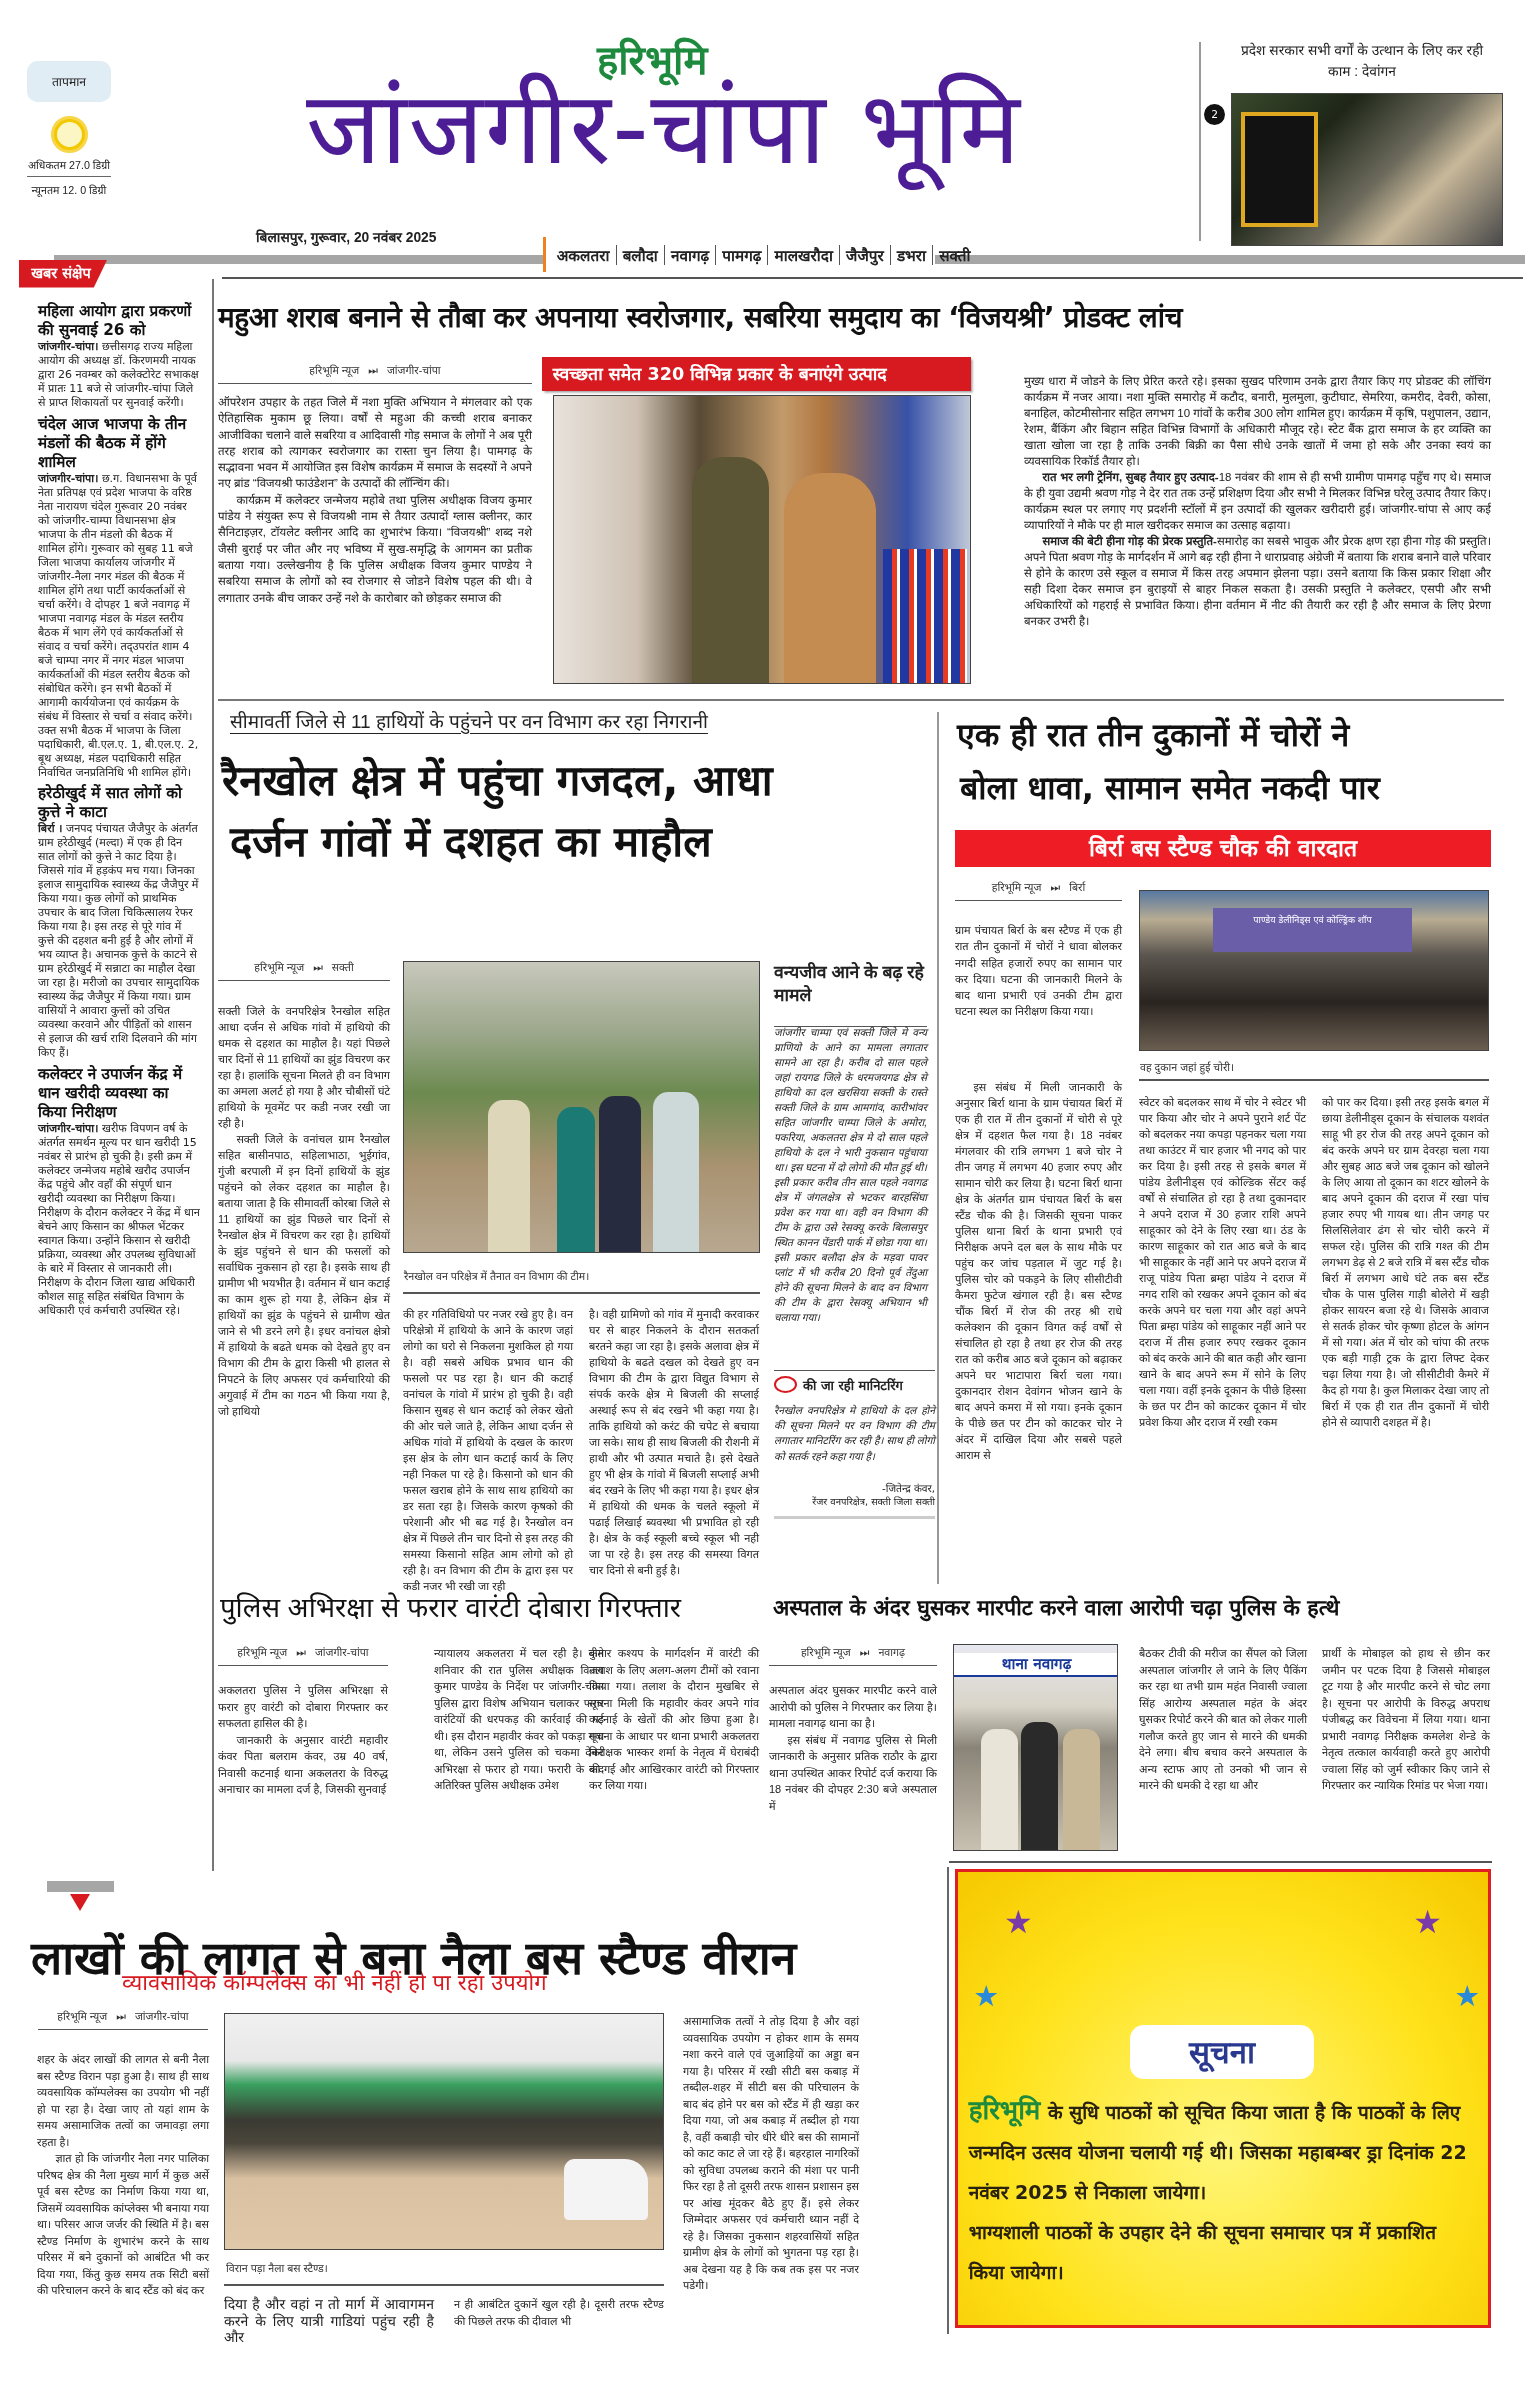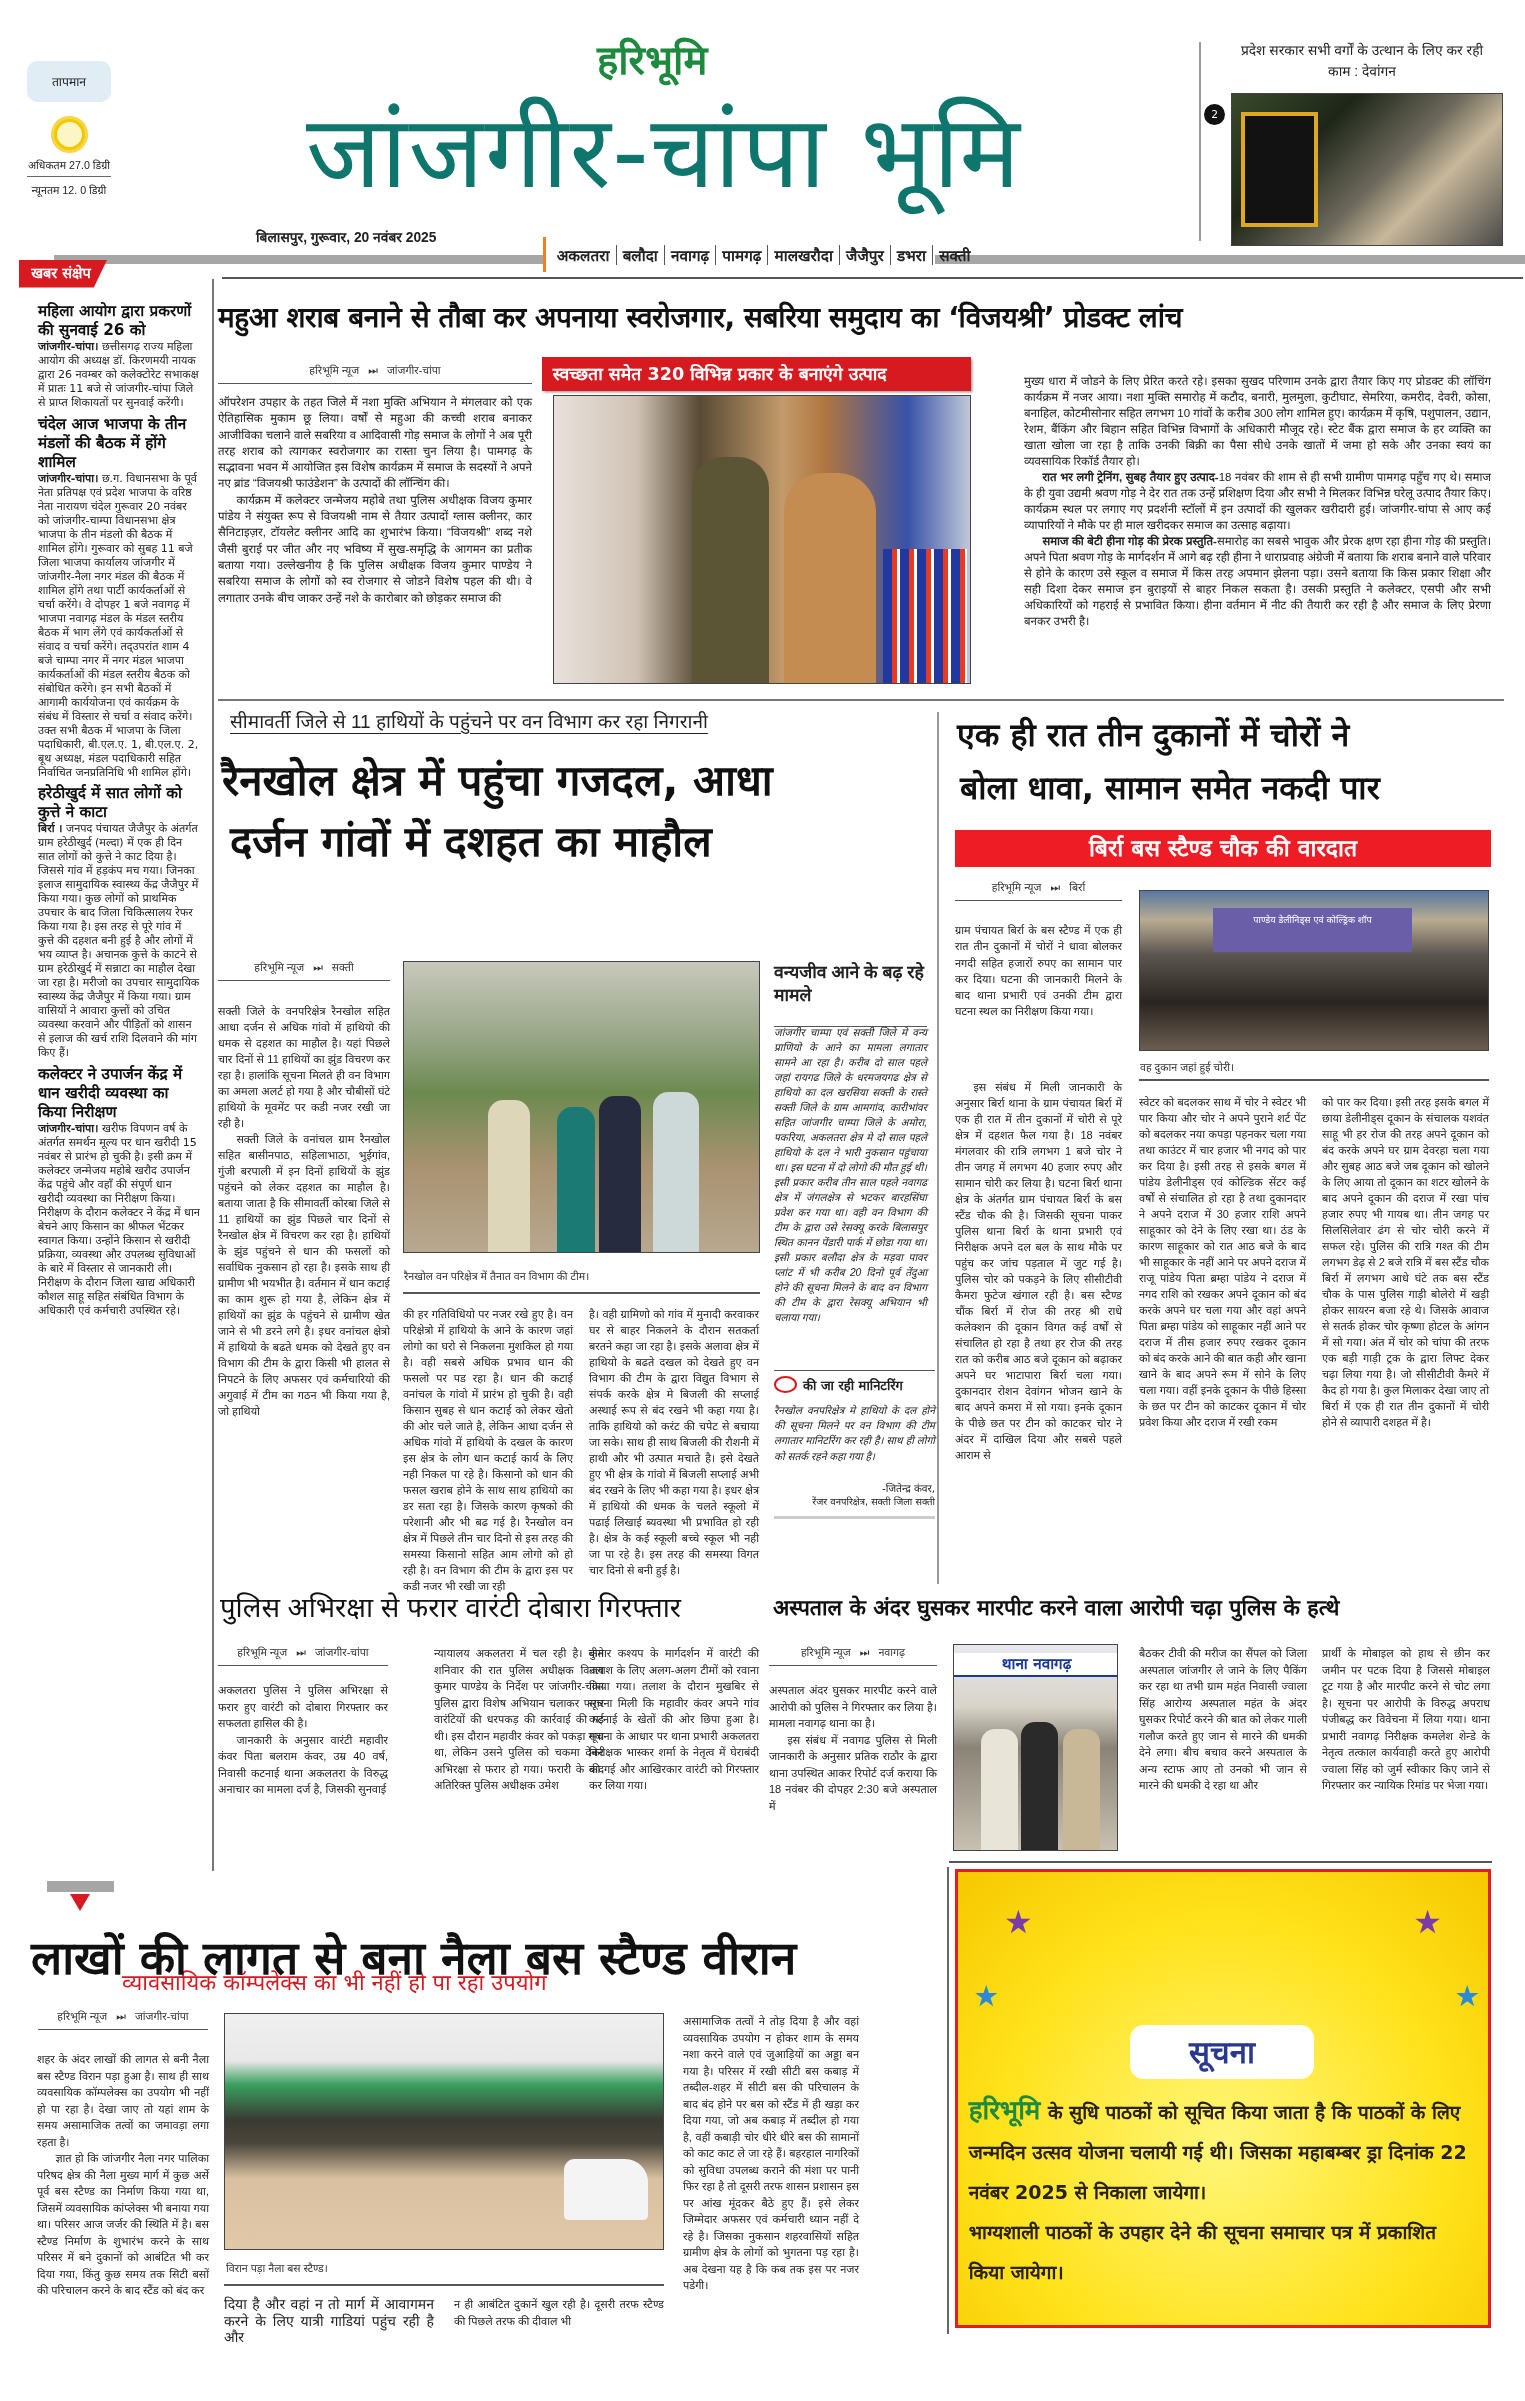--- a/index.html
+++ b/index.html
@@ -23,21 +23,21 @@
 <body>
 
 <div class="abs" style="left:27px;top:61px;width:84px;">
   <div style="background:#e1edf4;border-radius:10.7px;text-align:center;font-size:12.2px;padding:12px 0;font-family:'Liberation Sans',sans-serif;">तापमान</div>
   <div style="width:31px;height:31px;margin:17px auto 7.7px;border-radius:50%;background:#fbf6c4;border:3.1px solid #f2c800;box-shadow:0 0 0 3.1px #f8d64a;"></div>
   <div style="font-size:10.7px;text-align:center;padding-bottom:4.6px;border-bottom:1.5px solid #666;font-family:'Liberation Sans',sans-serif;">अधिकतम 27.0 डिग्री</div>
   <div style="font-size:10.7px;text-align:center;padding-top:6.1px;font-family:'Liberation Sans',sans-serif;">न्यूनतम 12. 0 डिग्री</div>
 </div>
 
 <div class="abs" style="left:597px;top:31px;font-size:40px;font-weight:bold;color:#1e8a3e;">हरिभूमि</div>
-<div class="abs" style="left:306px;top:95px;font-size:101px;color:#0f766e;white-space:nowrap;letter-spacing:1.5px;font-family:'DejaVu Sans',sans-serif;line-height:115px;">जांजगीर-चांपा भूमि</div>
+<div class="abs" style="left:306px;top:71px;font-size:101px;color:#4c1d95;white-space:nowrap;letter-spacing:1.5px;font-family:'DejaVu Sans',sans-serif;line-height:115px;">जांजगीर-चांपा भूमि</div>
 
 <div class="abs" style="left:256px;top:227px;font-size:13.8px;font-weight:bold;font-family:'Liberation Sans',sans-serif;">बिलासपुर, गुरूवार, 20 नवंबर 2025</div>
 <div class="abs" style="left:54px;top:255px;width:490px;height:9.2px;background:#a6a6a6;"></div>
 <div class="abs" style="left:935px;top:255px;width:593px;height:9.2px;background:#a6a6a6;"></div>
 <div class="abs" style="left:543px;top:237px;border-left:3.1px solid #f08020;padding-left:4.6px;height:35px;display:flex;align-items:center;font-size:15.3px;font-weight:bold;font-family:'Liberation Sans',sans-serif;" id="towns">
     <span style="padding: 0px 6.1px;">अकलतरा</span>
     <span style="padding: 0px 6.1px; border-left: 0.8px solid rgb(85, 85, 85);">बलौदा</span>
     <span style="padding: 0px 6.1px; border-left: 0.8px solid rgb(85, 85, 85);">नवागढ़</span>
     <span style="padding: 0px 6.1px; border-left: 0.8px solid rgb(85, 85, 85);">पामगढ़</span>
     <span style="padding: 0px 6.1px; border-left: 0.8px solid rgb(85, 85, 85);">मालखरौदा</span>

